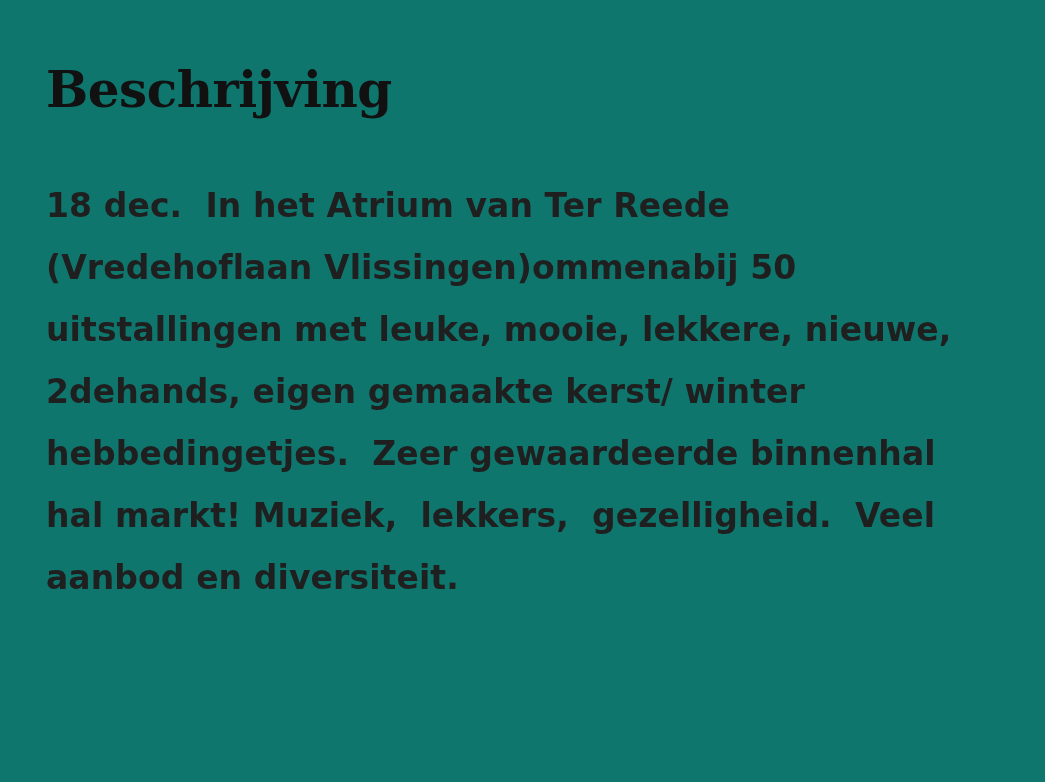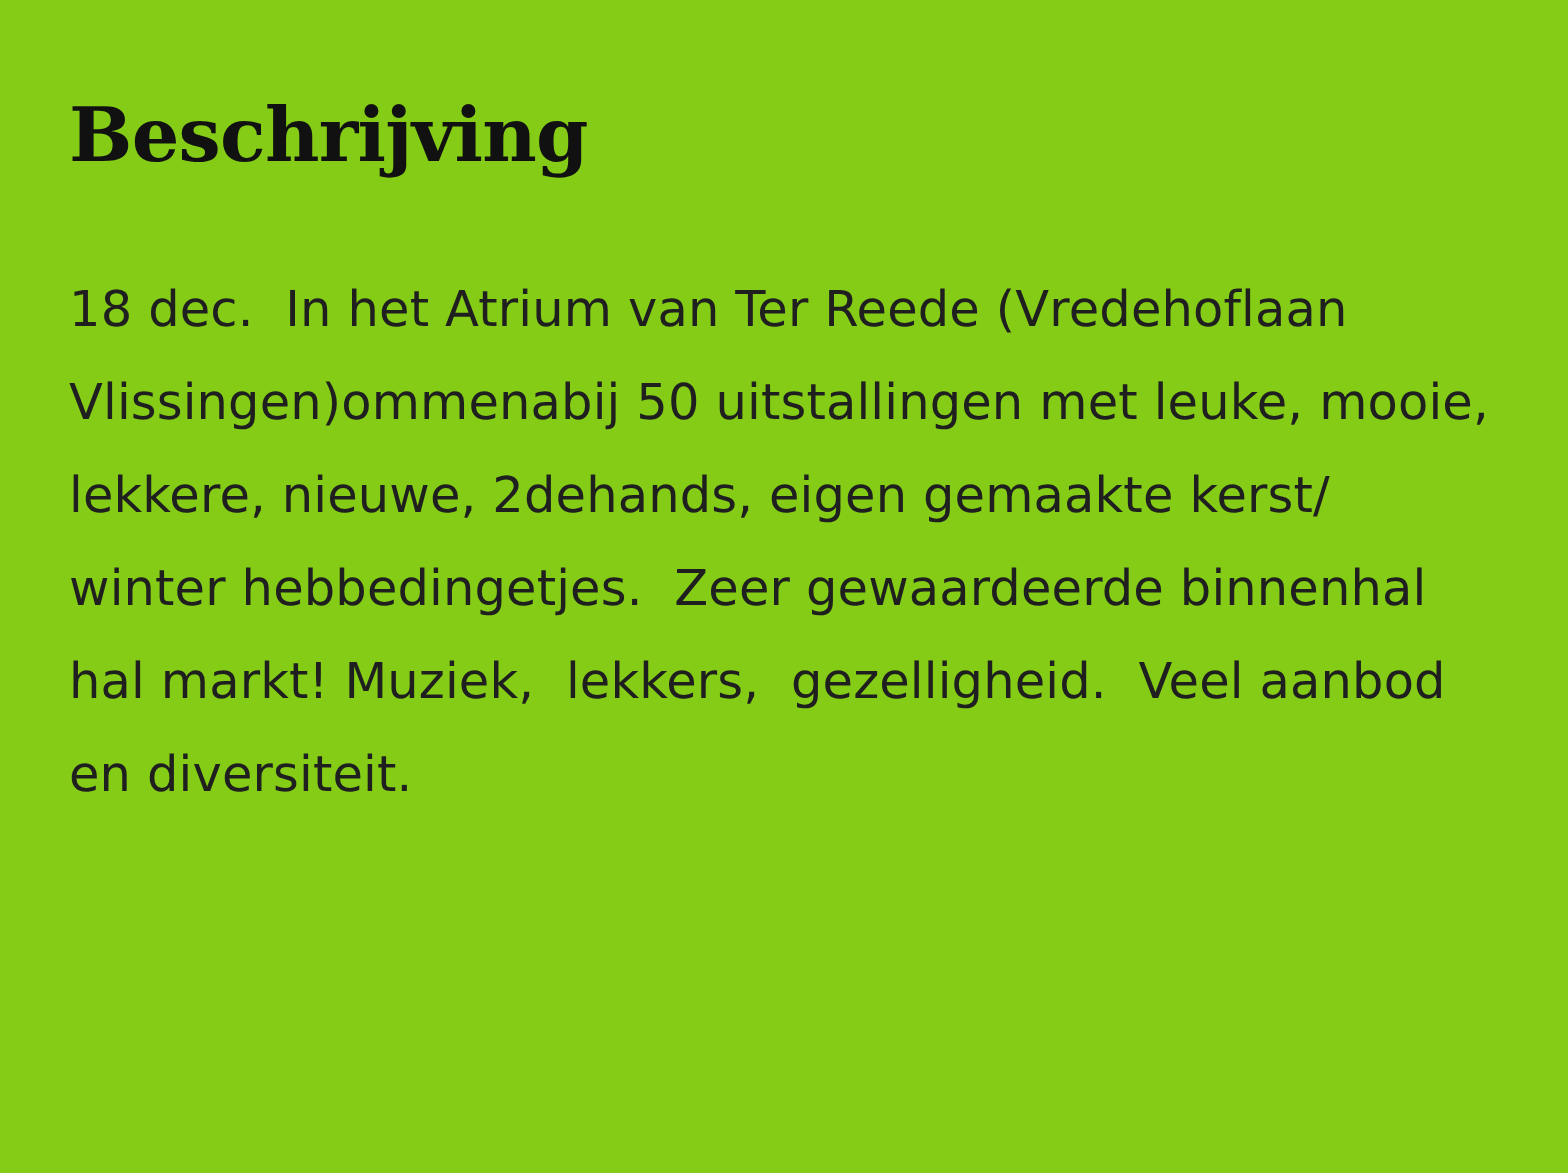--- a/index.html
+++ b/index.html
@@ -14,36 +14,36 @@
     font-family: "DejaVu Sans", sans-serif;
     color: #1a1a1a;
     overflow: hidden;
   }
 
   .page {
     box-sizing: border-box;
     width: 1045px;
     height: 782px;
     padding: 62px 46px 0 46px;
-    background: #84cc16;
+    background: #0f766e;
   }
 
   .section-title {
     font-family: "DejaVu Serif", serif;
     font-weight: 700;
     font-size: 50px;
     line-height: 1.1;
     letter-spacing: -0.5px;
     color: #111111;
     margin: 0 0 58px 0;
   }
 
   .description-body {
     font-family: "DejaVu Sans", sans-serif;
-    font-weight: 400;
+    font-weight: 700;
     font-size: 33px;
     line-height: 62px;
     color: #1f1f1f;
     letter-spacing: 0.1px;
     max-width: 995px;
   }
 
   .description-body p {
     margin: 0;
     white-space: pre-wrap;

